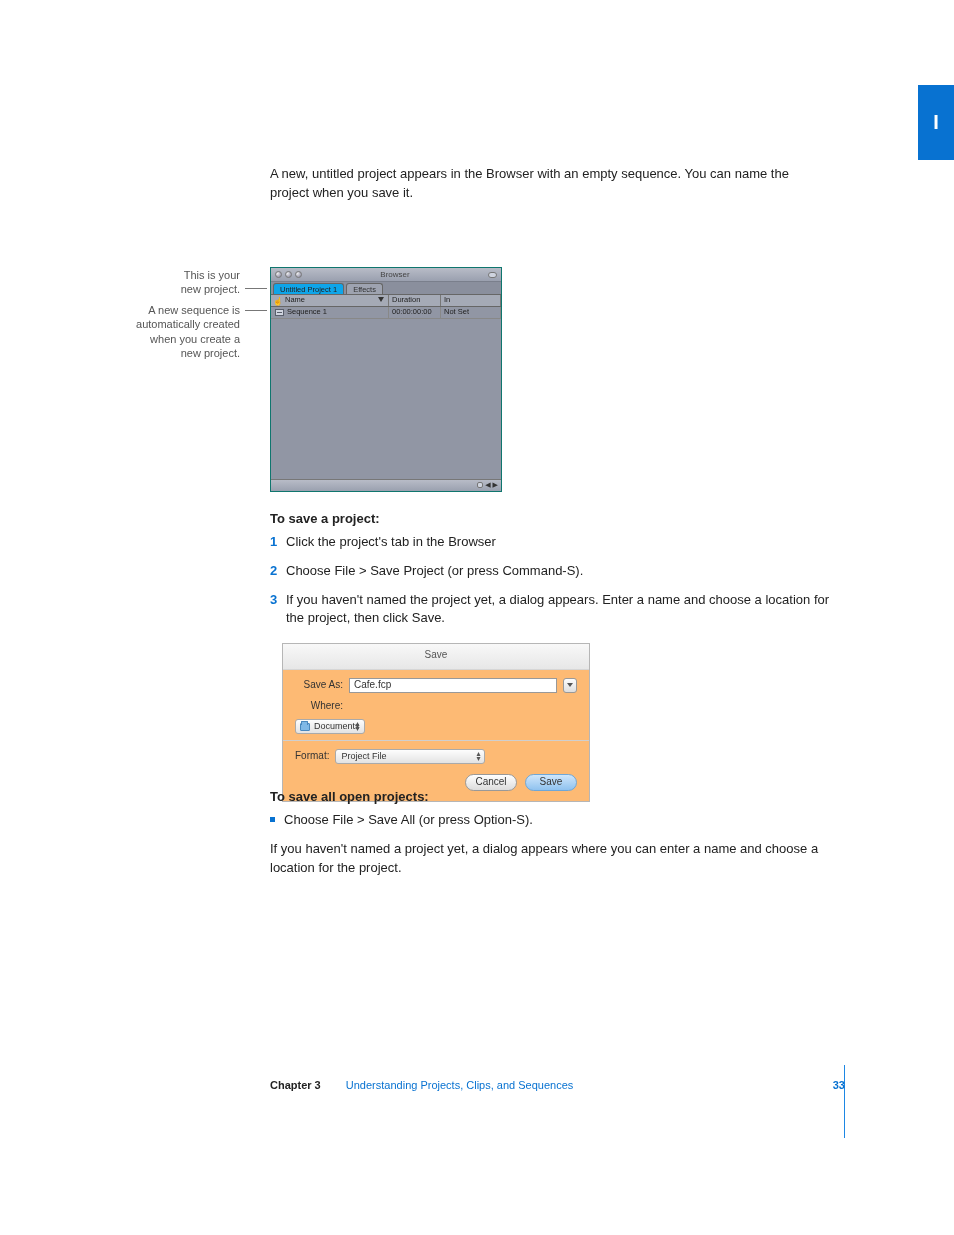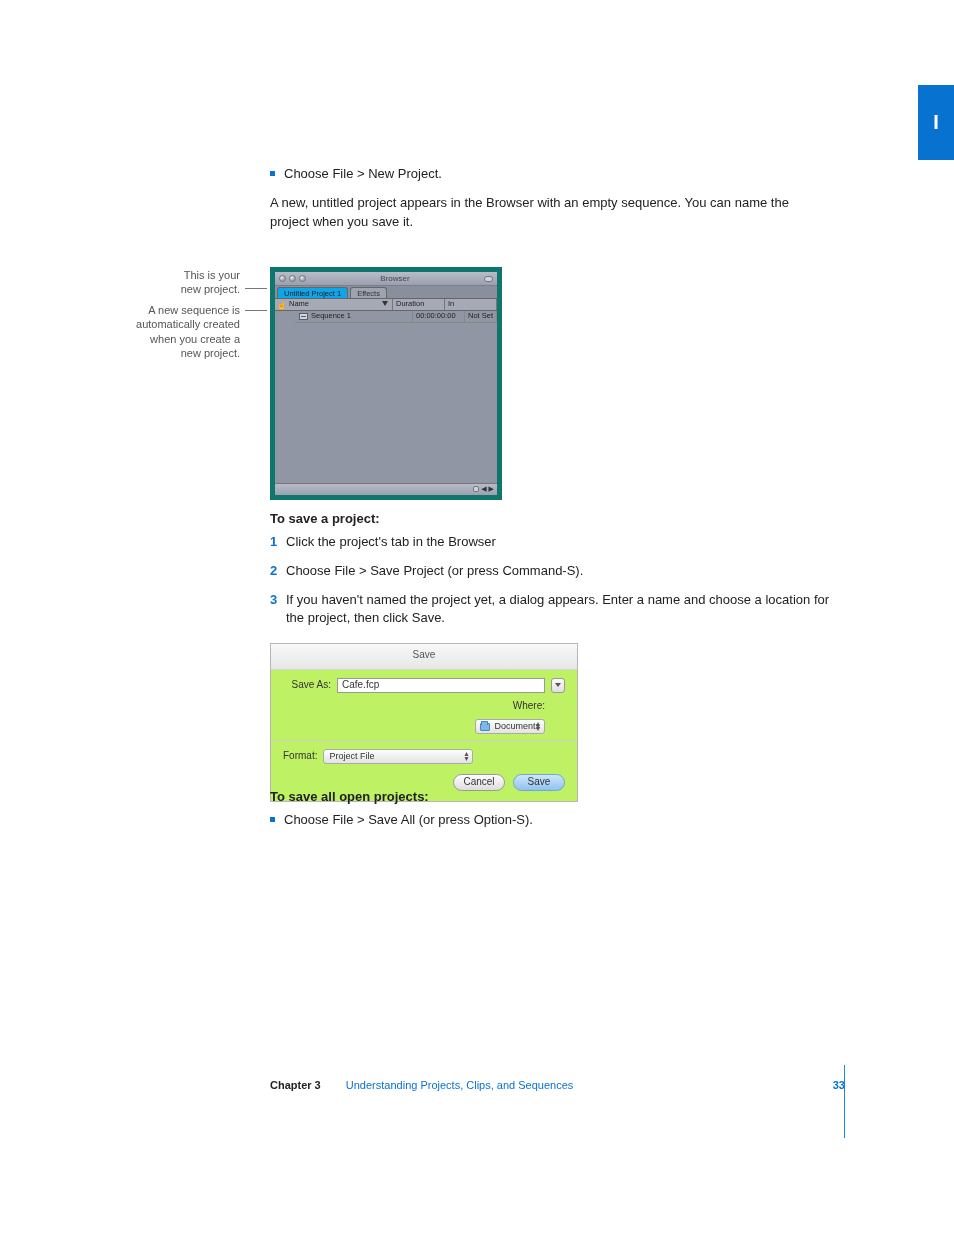--- a/index.html
+++ b/index.html
@@ -74,21 +74,21 @@
   
   .browser-wrap {
     position: absolute;
     left: 270px;
     top: 267px;
     width: 232px;
   }
   .browser {
     font-size: 8px;
     color: #222;
-    border: 5px solid #0f766e;
+    border: 1px solid #0f766e;
     background: #9196a4;
   }
   .titlebar {
     height: 14px;
     background: linear-gradient(#b8bcc7, #9aa0af);
     display: flex;
     align-items: center;
     padding: 0 4px;
     gap: 3px;
     border-bottom: 1px solid #7a7f8c;
@@ -132,21 +132,20 @@
   .col-row .cName .tri { position: absolute; right: 4px; top: 2px; width: 0; height: 0; border-left: 3px solid transparent; border-right: 3px solid transparent; border-top: 5px solid #333; }
   .col-row .cDur { width: 52px; }
   .col-row .cIn { flex: 1; }
   .data-row {
     display: flex;
     background: #9196a4;
     font-size: 7.5px;
     height: 12px;
     align-items: flex-start;
     border-bottom: 1px solid #888;
-    margin-left: 20px;
   }
   .data-row > div { border-right: 1px solid #888; padding: 0 3px; height: 100%; display: flex; align-items: center; }
   .data-row .dName { width: 118px; padding-left: 4px; gap: 3px; }
   .data-row .dDur { width: 52px; }
   .data-row .dIn { flex: 1; }
   .seq-icon {
     width: 9px; height: 7px;
     display: inline-block;
     background: #cfd4df;
     border: 1px solid #5a5f6c;
@@ -184,37 +183,37 @@
   .callout .line {
     position: absolute;
     height: 1px;
     background: #777;
     top: 7px;
   }
 
   
   .save-dialog {
     position: absolute;
-    left: 270px;
+    left: 282px;
     top: 643px;
     width: 308px;
-    background: #bef264;
+    background: #fdba74;
     border: 1px solid #b6b6b6;
     font-size: 10px;
     color: #333;
   }
   .save-dialog .sd-title {
     text-align: center;
     padding: 4px 0 6px;
     color: #555;
     border-bottom: 1px solid #d6d6d6;
     background: linear-gradient(#f8f8f8,#e7e7e7);
   }
   .save-dialog .sd-body { padding: 8px 12px 10px; }
-  .sd-row { display: flex; align-items: flex-end; margin-bottom: 6px; gap: 6px; }
+  .sd-row { display: flex; align-items: flex-start; margin-bottom: 6px; gap: 6px; }
   .sd-row .lbl { width: 48px; text-align: right; color: #333; }
   .sd-row .fld {
     flex: 1;
     height: 15px;
     border: 1px solid #999;
     background: #fff;
     padding: 0 4px;
     display: flex;
     align-items: center;
   }
@@ -297,23 +296,20 @@
   .pg-footer .ct { color: #0872d1; margin-left: 12px; }
   .pg-footer .pn { color: #0872d1; font-weight: 700; }
 </style>
 </head>
 <body>
 
 <div class="side-tab">I</div>
 <div class="side-rule"></div>
 
 <div class="page">
-  <ul class="sq-bullet">
-    <li>Choose File &gt; New Project.</li>
-  </ul>
   <p class="para">A new, untitled project appears in the Browser with an empty sequence. You can name the project when you save it.</p>
 </div>
 
 <div class="callout" style="left:120px; top:268px; width:120px;">
   <span>This is your</span><br>
   <span>new project.</span>
   <div class="line" style="left:125px; width:22px; top:20px;"></div>
 </div>
 <div class="callout" style="left:100px; top:303px; width:140px;">
   <span>A new sequence is</span><br>
@@ -403,20 +399,21 @@
       <div class="bt primary">Save</div>
     </div>
   </div>
 </div>
 
 <div class="block3">
   <p class="h">To save all open projects:</p>
   <ul class="sq-bullet">
     <li>Choose File &gt; Save All (or press Option-S).</li>
   </ul>
+  <p class="para">If you haven't named a project yet, a dialog appears where you can enter a name and choose a location for the project.</p>
 </div>
 
 <div class="pg-footer">
   <div>
     <span class="ch">Chapter 3</span>
     <span class="ct">Understanding Projects, Clips, and Sequences</span>
   </div>
   <div class="pn">33</div>
 </div>
 

